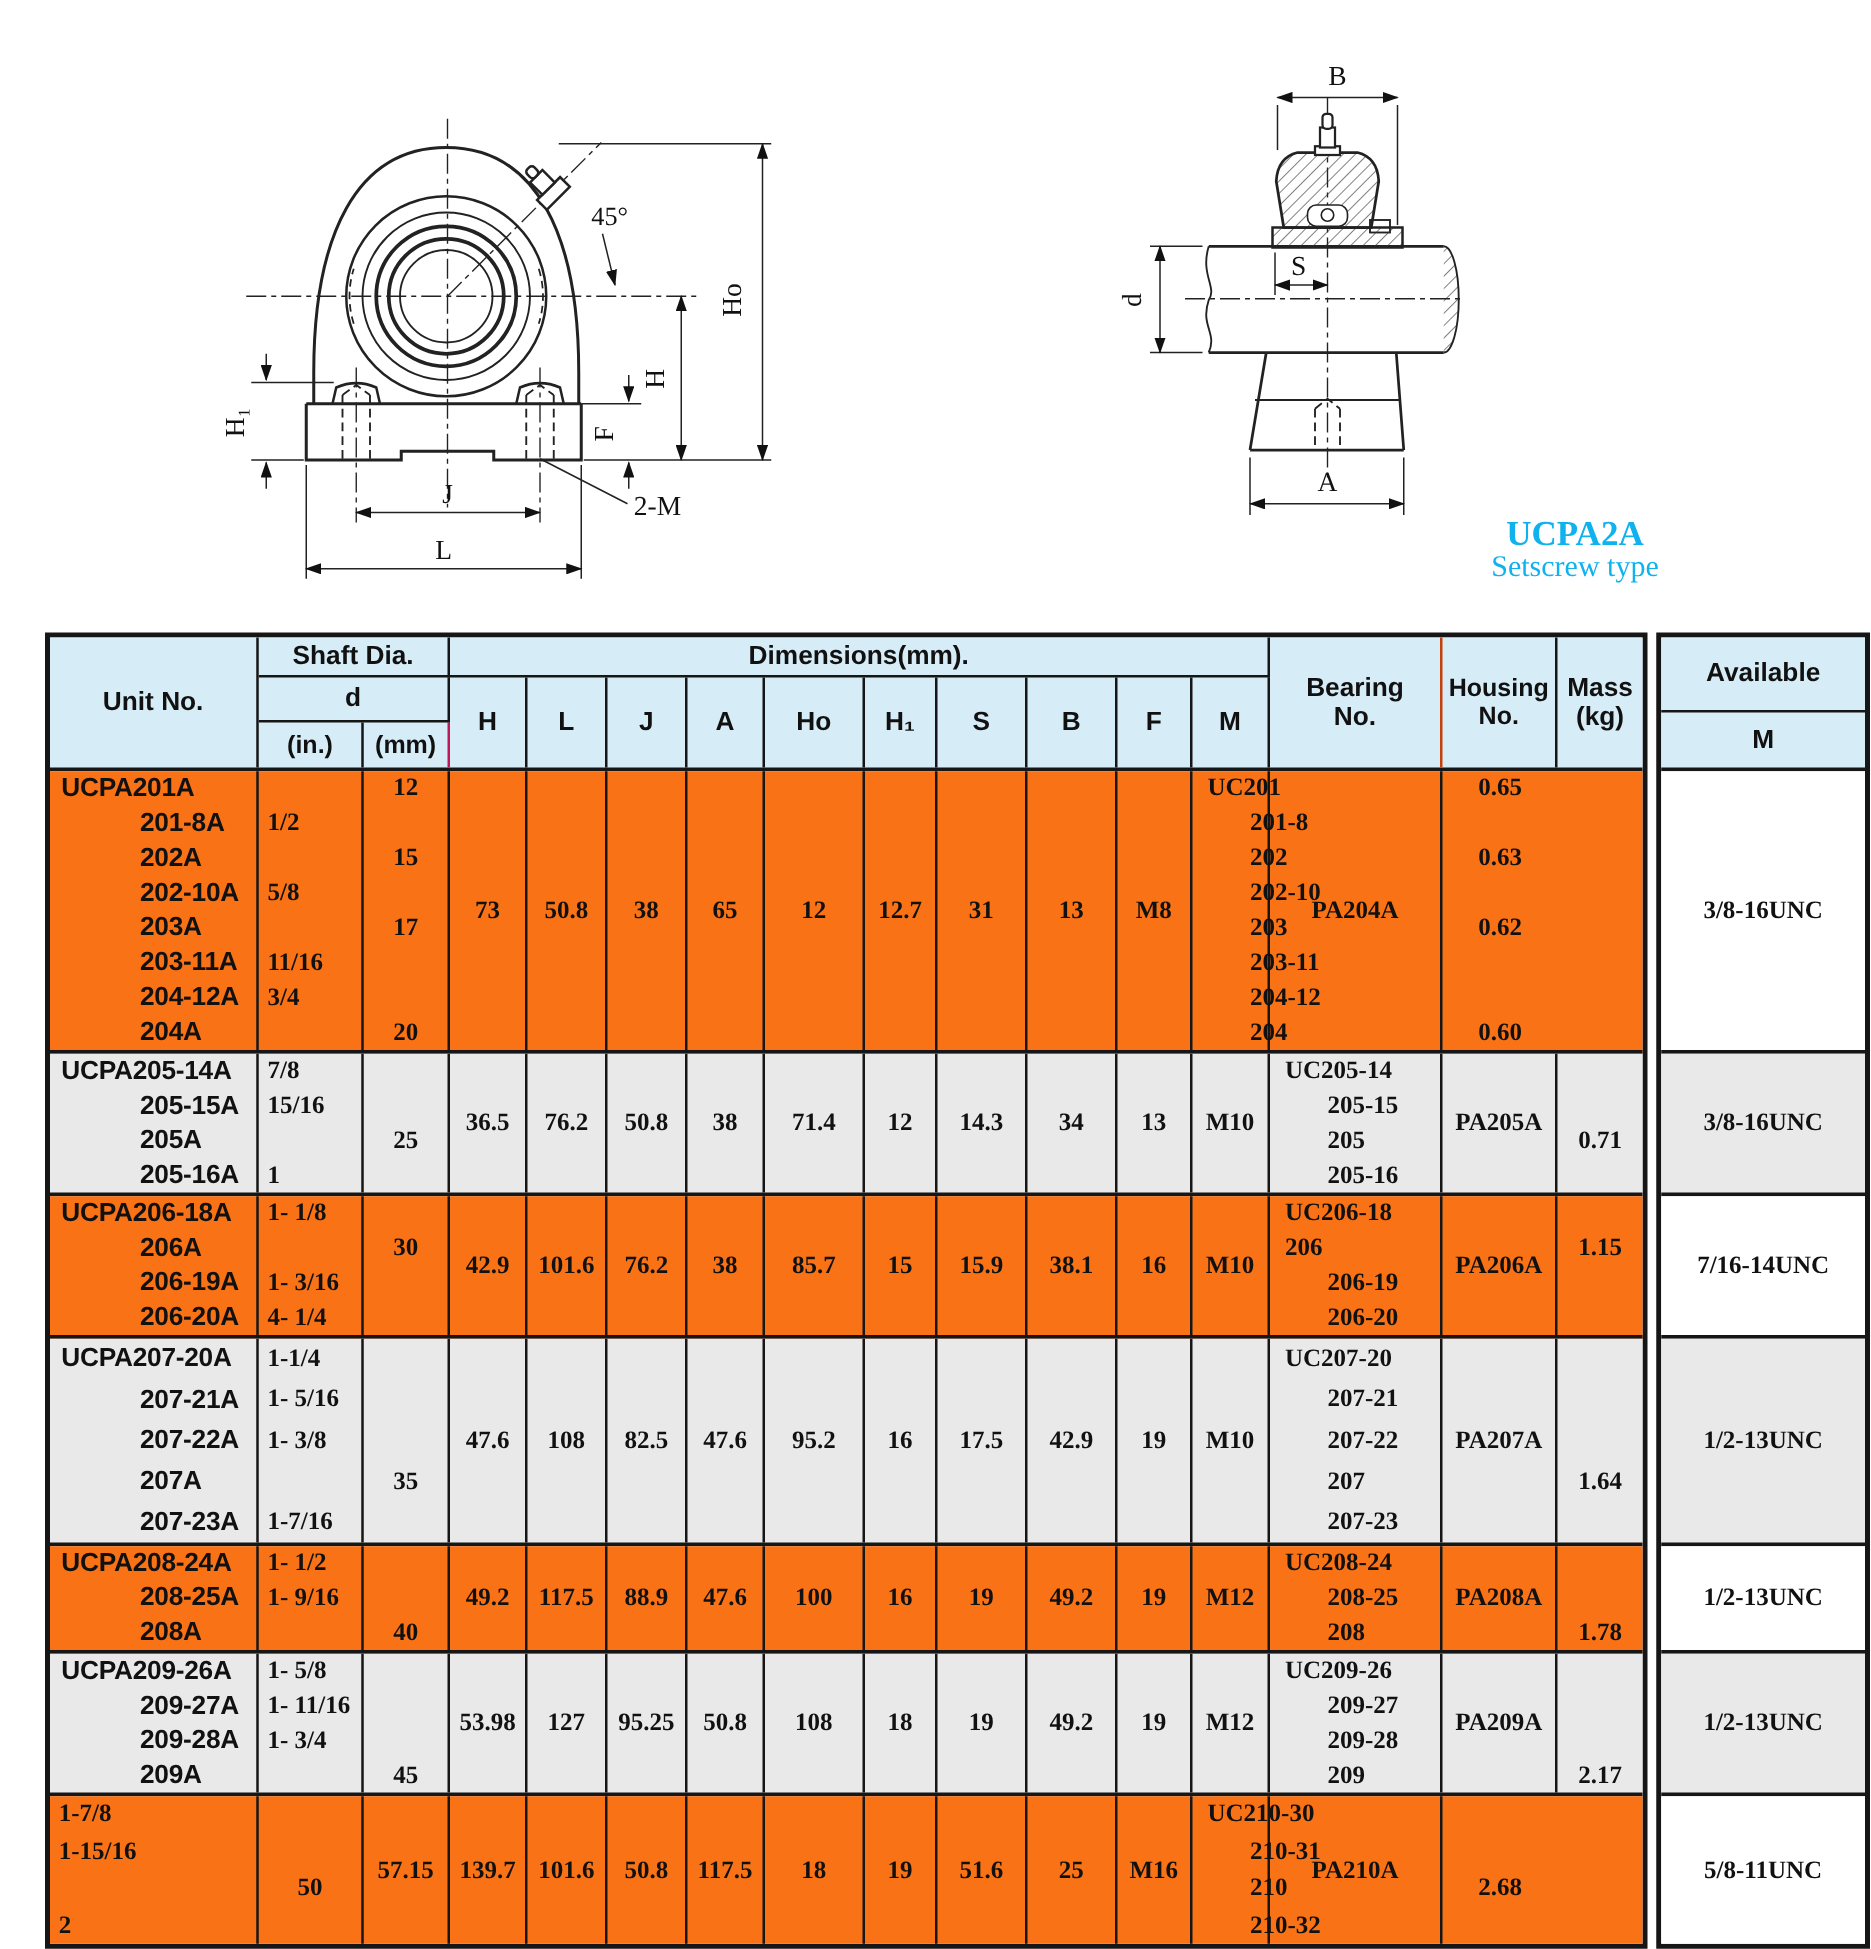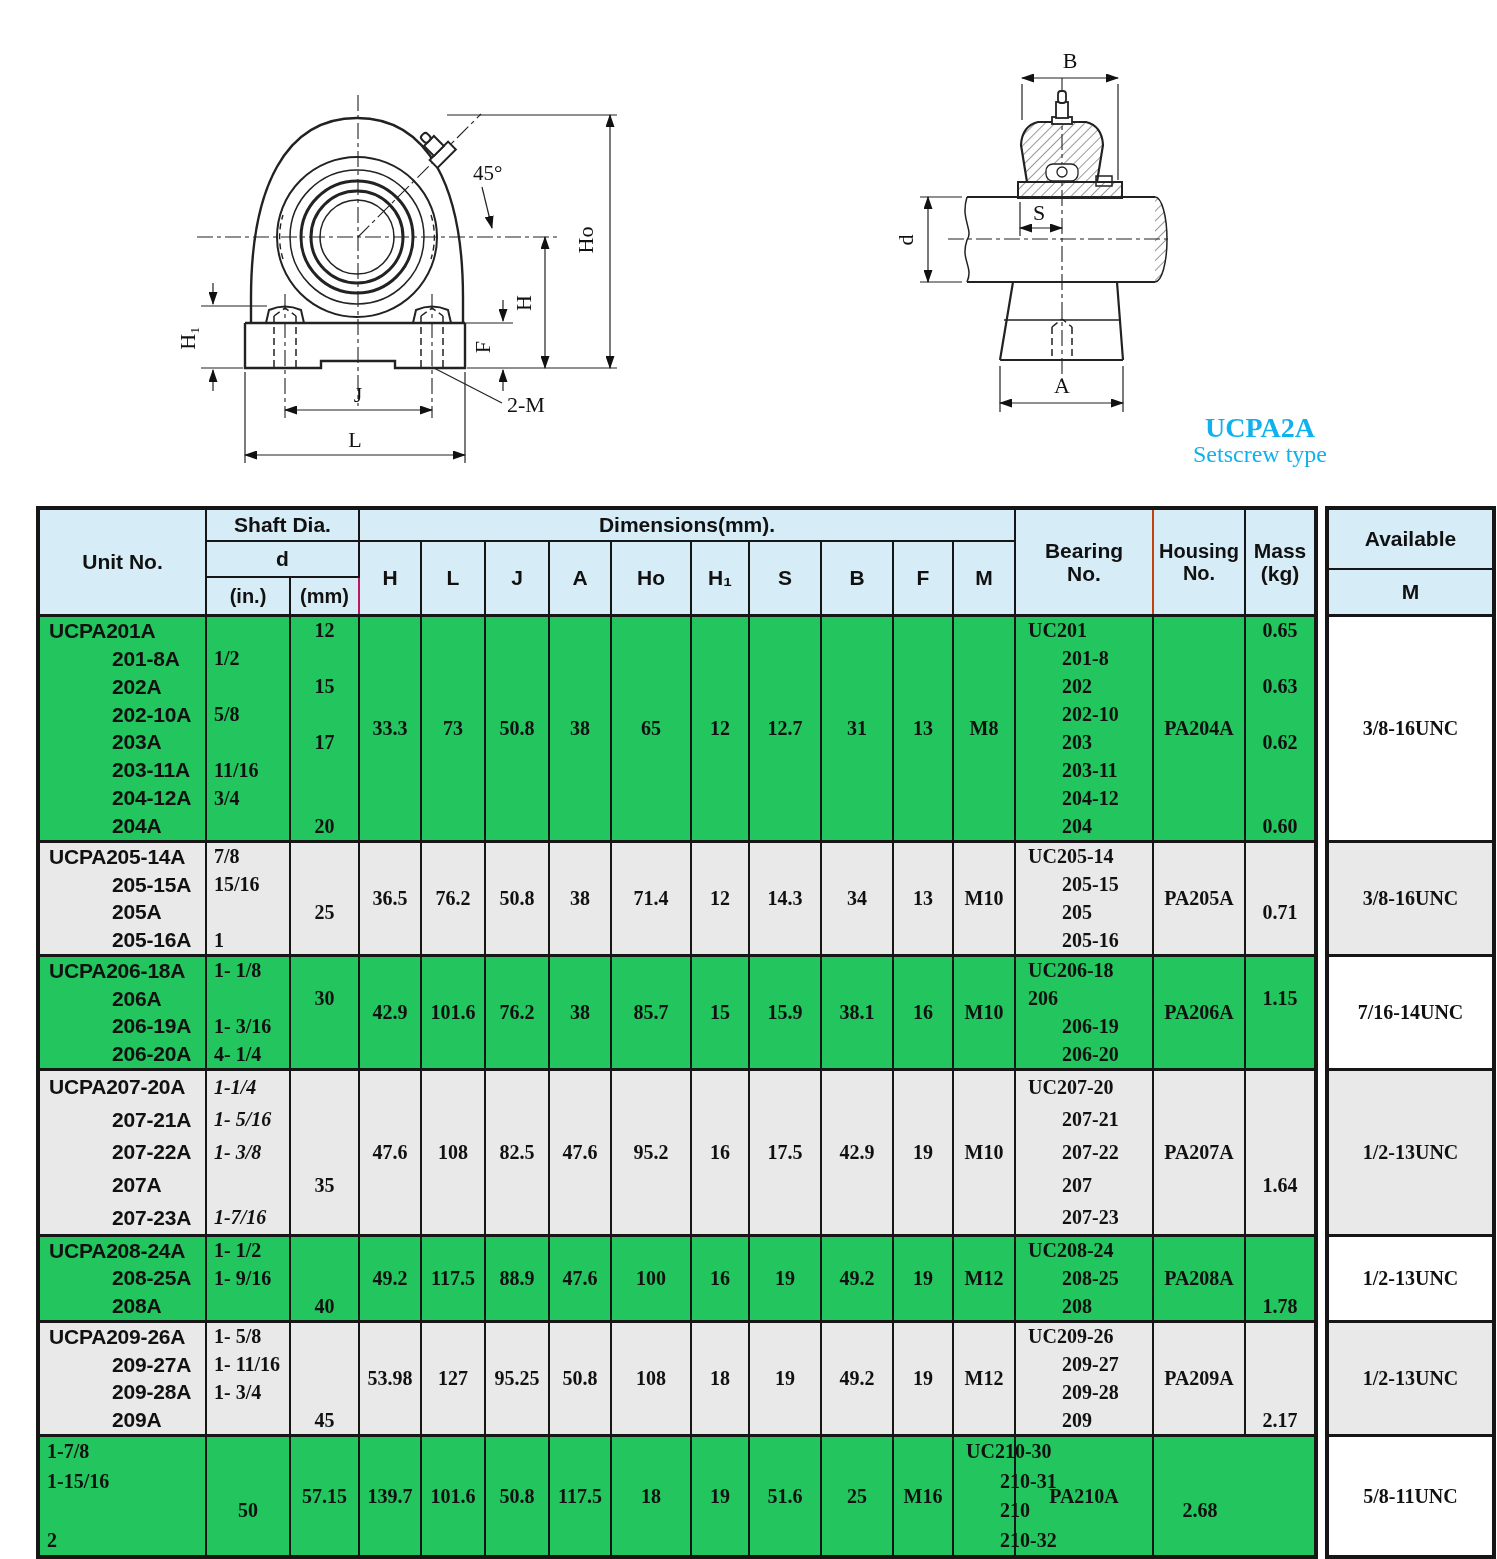--- a/index.html
+++ b/index.html
@@ -17,21 +17,21 @@
   .h-d{grid-area:2/2/3/4;border-right:2px solid #161616;border-bottom:2px solid #161616;}
   .h-in{grid-area:3/2/4/3;border-right:2px solid #161616;font-size:20px;}
   .h-mm{grid-area:3/3/4/4;border-right:2px solid #be185d;font-size:20px;}
   .h-dims{grid-area:1/4/2/14;border-right:2px solid #161616;border-bottom:2px solid #161616;}
   .h-bearing{grid-area:1/14/4/15;border-right:2px solid #c2410c;}
   .h-housing{grid-area:1/15/4/16;border-right:2px solid #161616;font-size:20px;}
   .h-mass{grid-area:1/16/4/17;}
   .letter{border-right:2px solid #161616;}
   .letter:last-child{border-right:2px solid #161616;}
 
-  .trow{display:grid;grid-template-columns:var(--cols);border-bottom:3px solid #161616;box-sizing:border-box;background:#22c55e;}
+  .trow{display:grid;grid-template-columns:var(--cols);border-bottom:3px solid #161616;box-sizing:border-box;background:#f97316;}
   .trow:last-child{border-bottom:none;}
   .trow.shade{background:#e9e9e9;}
   .cell{border-right:2px solid #161616;box-sizing:border-box;font-family:"Liberation Serif","DejaVu Serif",serif;font-weight:bold;font-size:20px;}
   .cell:last-child{border-right:none;}
   .lines{display:grid;height:100%;}
   .line{display:flex;align-items:center;white-space:nowrap;}
   .unit{font-family:"Liberation Sans",sans-serif;font-size:21px;letter-spacing:-0.2px;}
   .unit .line.first{padding-left:9px;}
   .unit .line.rest{padding-left:72px;}
   .incell .line{padding-left:7px;}
@@ -276,21 +276,20 @@
             </div>
           </div>
           <div class="cell mmcell">
             <div class="lines" style="grid-template-rows: repeat(8, 1fr);">
               <div class="line " style="grid-row: 1;">12</div>
               <div class="line " style="grid-row: 3;">15</div>
               <div class="line " style="grid-row: 5;">17</div>
               <div class="line " style="grid-row: 8;">20</div>
             </div>
           </div>
-          <div class="cell center-cell dimcell">33.3</div>
           <div class="cell center-cell dimcell">73</div>
           <div class="cell center-cell dimcell">50.8</div>
           <div class="cell center-cell dimcell">38</div>
           <div class="cell center-cell dimcell">65</div>
           <div class="cell center-cell dimcell">12</div>
           <div class="cell center-cell dimcell">12.7</div>
           <div class="cell center-cell dimcell">31</div>
           <div class="cell center-cell dimcell">13</div>
           <div class="cell center-cell dimcell">M8</div>
           <div class="cell bearing">
@@ -411,21 +410,21 @@
           <div class="cell unit">
             <div class="lines" style="grid-template-rows: repeat(5, 1fr);">
               <div class="line first" style="grid-row: 1;">UCPA207-20A</div>
               <div class="line rest" style="grid-row: 2;">207-21A</div>
               <div class="line rest" style="grid-row: 3;">207-22A</div>
               <div class="line rest" style="grid-row: 4;">207A</div>
               <div class="line rest" style="grid-row: 5;">207-23A</div>
             </div>
           </div>
           <div class="cell incell">
-            <div class="lines" style="grid-template-rows: repeat(5, 1fr); font-style: italic;">
+            <div class="lines" style="grid-template-rows: repeat(5, 1fr);">
               <div class="line " style="grid-row: 1;">1-1/4</div>
               <div class="line " style="grid-row: 2;">1- 5/16</div>
               <div class="line " style="grid-row: 3;">1- 3/8</div>
               <div class="line " style="grid-row: 5;">1-7/16</div>
             </div>
           </div>
           <div class="cell mmcell">
             <div class="lines" style="grid-template-rows: repeat(5, 1fr);">
               <div class="line " style="grid-row: 4;">35</div>
             </div>

